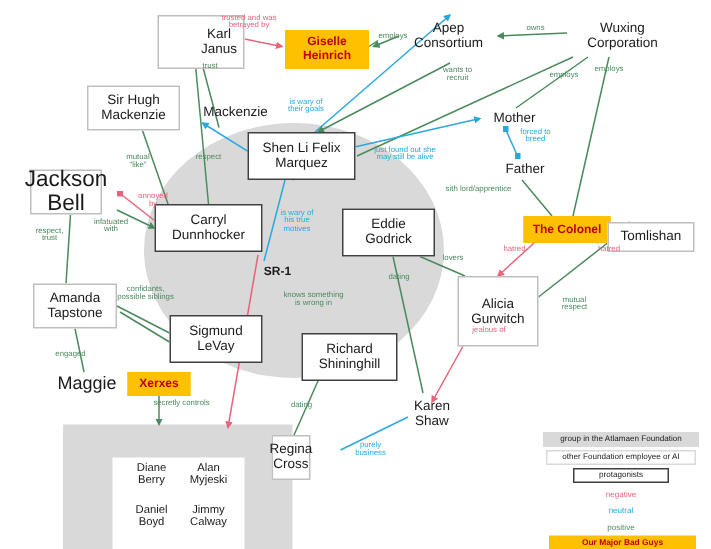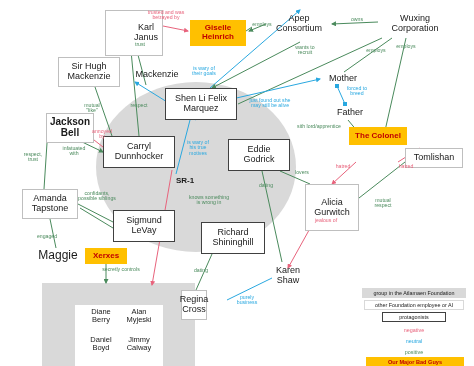--- a/index.html
+++ b/index.html
@@ -138,42 +138,42 @@
 
       <path d="M359,198 L405,162" stroke="#4a8a5c"></path>
 
       <path d="M318,214 L288,268" stroke="#e8637c" marker-end="url(#an)"></path>
 
       <path d="M113,228 L80,208" stroke="#4a8a5c"></path>
     </g>
   </svg>
 
   <div id="node-layer">
-      <div class="node n-box" style="left: 105px; top: 10px; width: 58px; height: 46px; font-size: 9px; white-space: pre-line; padding-left: 24px;">Karl
+      <div class="node n-box" style="left: 105px; top: 10px; width: 58px; height: 36px; font-size: 9px; white-space: pre-line; padding-left: 24px;">Karl
 Janus</div>
       <div class="node n-bad" style="left: 190px; top: 20px; width: 56px; height: 26px; font-size: 8px; white-space: pre-line;">Giselle
 Heinrich</div>
       <div class="node n-bare" style="left: 268px; top: 10px; width: 62px; height: 28px; font-size: 9px; white-space: pre-line;">Apep
 Consortium</div>
       <div class="node n-bare" style="left: 380px; top: 10px; width: 70px; height: 28px; font-size: 9px; white-space: pre-line;">Wuxing
 Corporation</div>
       <div class="node n-box" style="left: 58px; top: 57px; width: 62px; height: 30px; font-size: 9px; white-space: pre-line;">Sir Hugh
 Mackenzie</div>
       <div class="node n-bare" style="left: 128px; top: 68px; width: 58px; height: 14px; font-size: 9px; white-space: pre-line;">Mackenzie</div>
       <div class="node n-prot" style="left: 165px; top: 88px; width: 72px; height: 32px; font-size: 9px; white-space: pre-line;">Shen Li Felix
 Marquez</div>
       <div class="node n-bare" style="left: 322px; top: 72px; width: 42px; height: 14px; font-size: 9px; white-space: pre-line;">Mother</div>
       <div class="node n-bare" style="left: 330px; top: 106px; width: 40px; height: 14px; font-size: 9px; white-space: pre-line;">Father</div>
-      <div class="node n-box" style="left: 46px; top: 113px; width: 48px; height: 30px; font-size: 10px; white-space: pre-line; font-weight: bold;">Jackson
+      <div class="node n-box" style="left: 20px; top: 113px; width: 48px; height: 30px; font-size: 15px; white-space: pre-line;">Jackson
 Bell</div>
       <div class="node n-prot" style="left: 103px; top: 136px; width: 72px; height: 32px; font-size: 9px; white-space: pre-line;">Carryl
 Dunnhocker</div>
       <div class="node n-prot" style="left: 228px; top: 139px; width: 62px; height: 32px; font-size: 9px; white-space: pre-line;">Eddie
 Godrick</div>
-      <div class="node n-bad" style="left: 349px; top: 127px; width: 58px; height: 18px; font-size: 8px; white-space: pre-line;">The Colonel</div>
+      <div class="node n-bad" style="left: 349px; top: 144px; width: 58px; height: 18px; font-size: 8px; white-space: pre-line;">The Colonel</div>
       <div class="node n-box" style="left: 405px; top: 148px; width: 58px; height: 20px; font-size: 9px; white-space: pre-line;">Tomlishan</div>
       <div class="node n-bare" style="left: 168px; top: 174px; width: 34px; height: 14px; font-size: 8px; font-weight: bold; white-space: pre-line;">SR-1</div>
       <div class="node n-box" style="left: 305px; top: 184px; width: 54px; height: 47px; font-size: 9px; white-space: pre-line;">Alicia
 Gurwitch</div>
       <div class="node n-box" style="left: 22px; top: 189px; width: 56px; height: 30px; font-size: 9px; white-space: pre-line;">Amanda
 Tapstone</div>
       <div class="node n-prot" style="left: 113px; top: 210px; width: 62px; height: 32px; font-size: 9px; white-space: pre-line;">Sigmund
 LeVay</div>
       <div class="node n-prot" style="left: 201px; top: 222px; width: 64px; height: 32px; font-size: 9px; white-space: pre-line;">Richard
 Shininghill</div>

